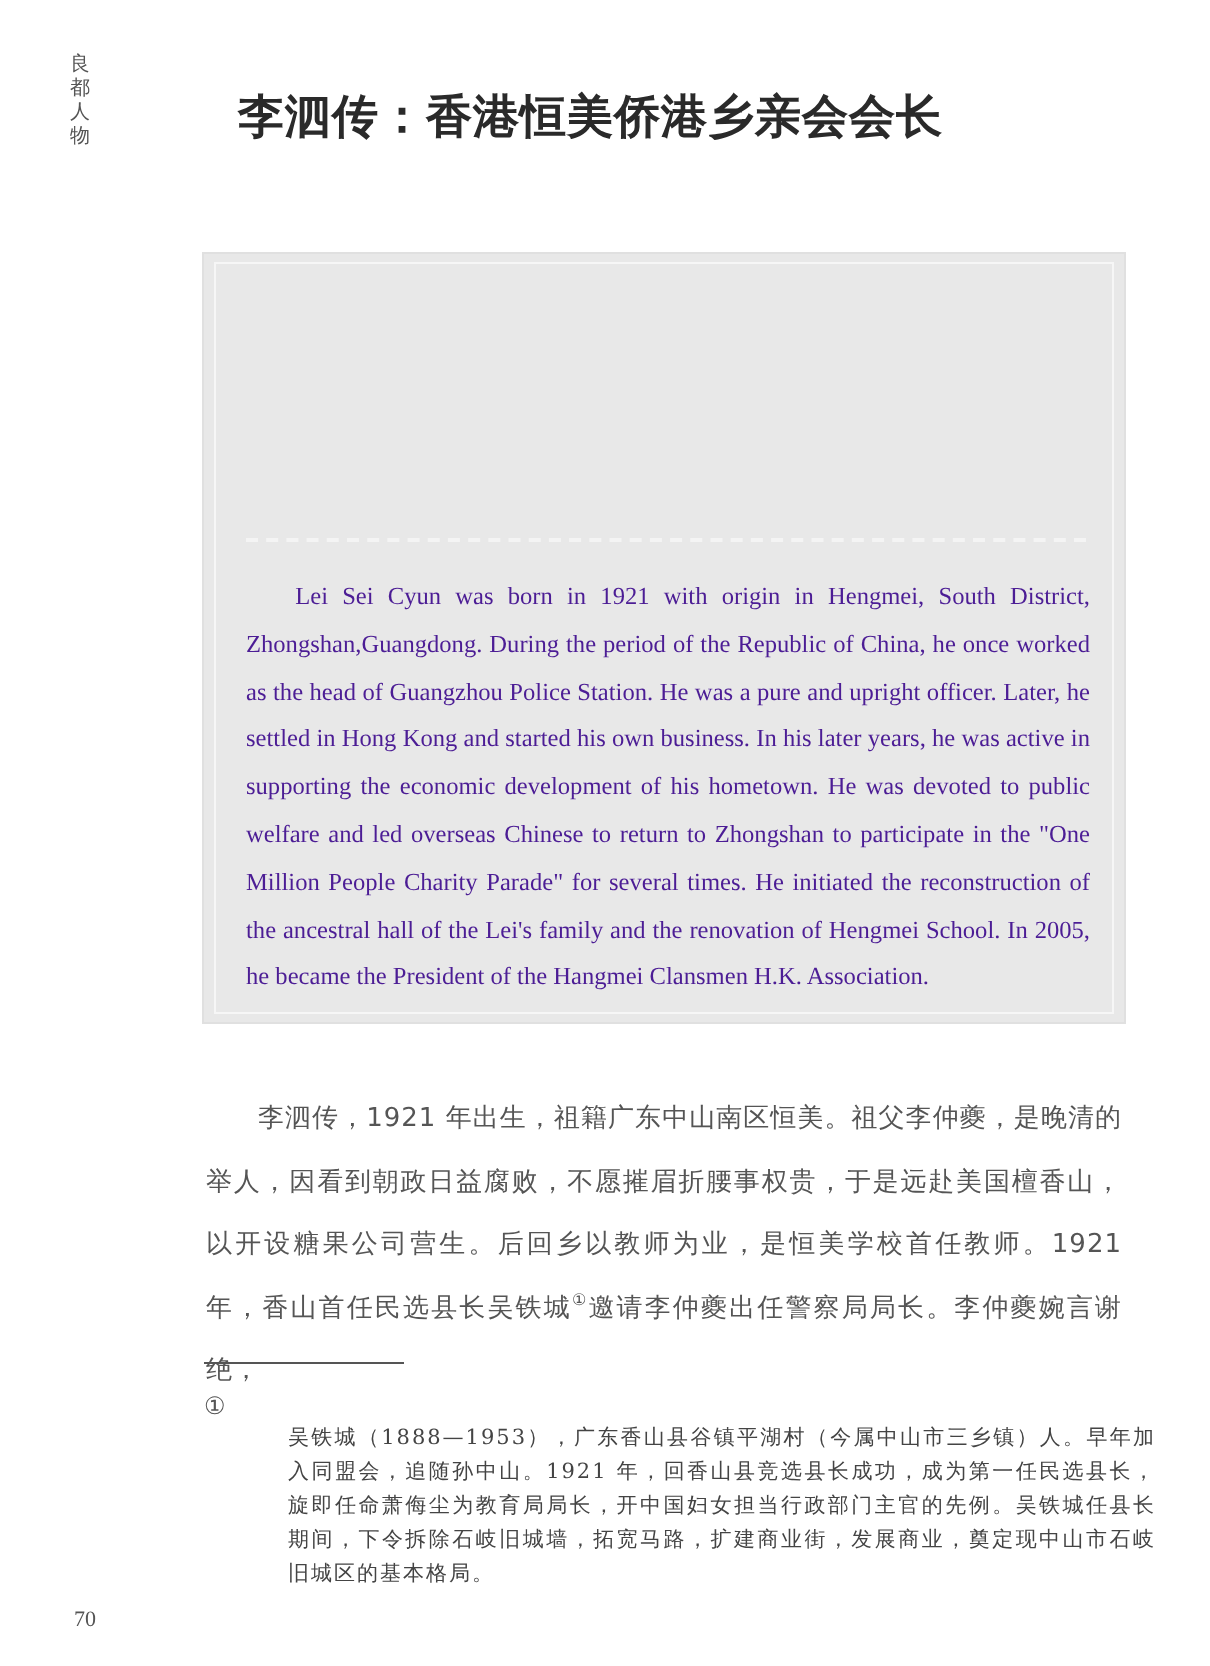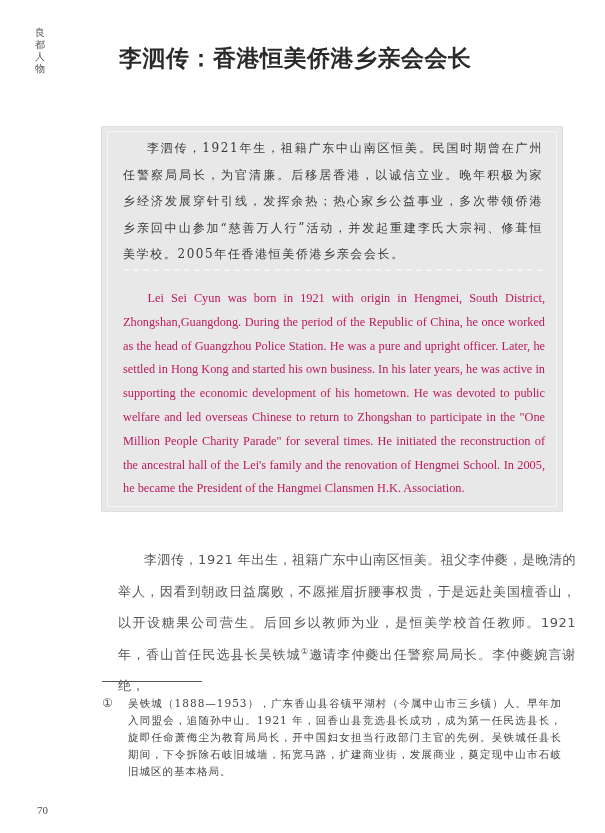--- a/index.html
+++ b/index.html
@@ -80,28 +80,28 @@
       border-top: 2px dashed #f4f4f4;
     }
     .summary-en {
       position: absolute;
       left: 21px;
       top: 160px;
       width: 422px;
       font-family: "Liberation Serif", serif;
       font-size: 12.3px;
       line-height: 23.8px;
-      color: #be185d;
+      color: #4c1d95;
       text-indent: 2em;
       text-align: justify;
       margin: 0;
     }
     .body-text {
       position: absolute;
-      left: 118px;
+      left: 103px;
       top: 544px;
       width: 458px;
       font-family: "DejaVu Sans", sans-serif;
       font-size: 13px;
       line-height: 31.5px;
       color: #555555;
       text-indent: 2em;
       text-align: justify;
       letter-spacing: 0.5px;
       margin: 0;
@@ -138,41 +138,40 @@
       position: absolute;
       left: 26px;
       top: 0;
       width: 434px;
       font-family: "DejaVu Serif", serif;
       font-size: 10.5px;
       line-height: 17px;
       color: #444444;
       text-align: justify;
       letter-spacing: 1px;
-      margin: 0;
+      margin: 16px;
     }
     .page-number {
       position: absolute;
       left: 37px;
       top: 804px;
       font-family: "Liberation Serif", serif;
       font-size: 11px;
       color: #555555;
     }
   </style>
 </head>
 <body>
 
 <div class="side-label">良都人物</div>
 
 <h1 class="page-title">李泗传：香港恒美侨港乡亲会会长</h1>
 
 <div class="summary-box">
   <div class="summary-box-inner"></div>
-  <p class="summary-zh">李泗传，1921年生，祖籍广东中山南区恒美。民国时期曾在广州任警察局局长，为官清廉。后移居香港，以诚信立业。晚年积极为家乡经济发展穿针引线，发挥余热；热心家乡公益事业，多次带领侨港乡亲回中山参加“慈善万人行”活动，并发起重建李氏大宗祠、修葺恒美学校。2005年任香港恒美侨港乡亲会会长。</p>
   <div class="summary-divider"></div>
   <p class="summary-en">Lei Sei Cyun was born in 1921 with origin in Hengmei, South District, Zhongshan,Guangdong. During the period of the Republic of China, he once worked as the head of Guangzhou Police Station. He was a pure and upright officer. Later, he settled in Hong Kong and started his own business. In his later years, he was active in supporting the economic development of his hometown. He was devoted to public welfare and led overseas Chinese to return to Zhongshan to participate in the "One Million People Charity Parade" for several times. He initiated the reconstruction of the ancestral hall of the Lei's family and the renovation of Hengmei School. In 2005, he became the President of the Hangmei Clansmen H.K. Association.</p>
 </div>
 
 <p class="body-text"><span>李泗传，1921 年出生，祖籍广东中山南区恒美。祖父李仲夔，是晚清的举人，因看到朝政日益腐败，不愿摧眉折腰事权贵，于是远赴美国檀香山，以开设糖果公司营生。后回乡以教师为业，是恒美学校首任教师。1921 年，香山首任民选县长吴铁城</span><span class="footnote-ref">①</span><span>邀请李仲夔出任警察局局长。李仲夔婉言谢绝，</span></p>
 
 <div class="footnote-rule"></div>
 
 <div class="footnote">
   <span class="footnote-marker">①</span>

